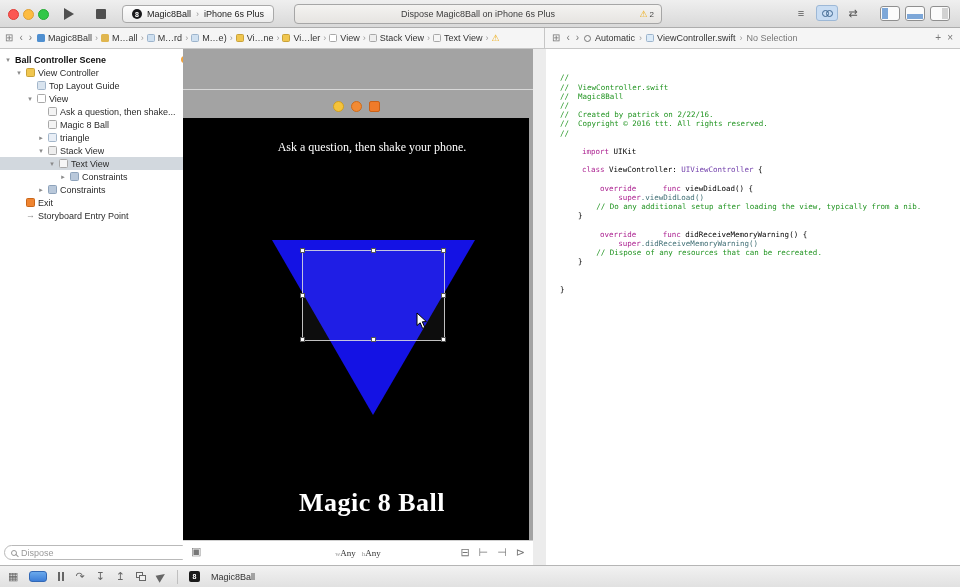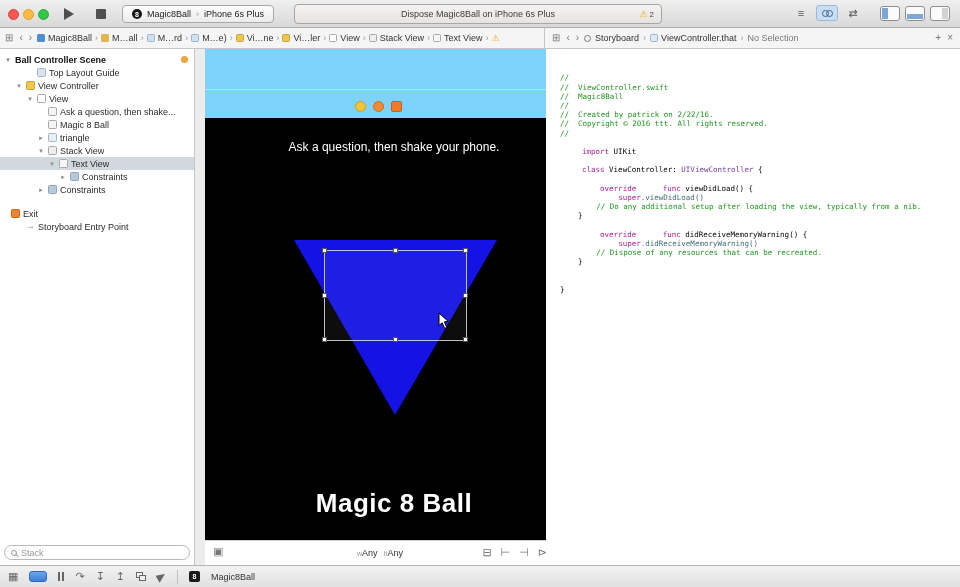--- a/index.html
+++ b/index.html
@@ -83,21 +83,21 @@
   .oic-arrow { color:#8a8a8a; font-size:9px; flex:none; line-height:1; }
   .olb { overflow:hidden; text-overflow:ellipsis; }
   .olb.b { font-weight:bold; color:#111; }
   .obadge { width:7px; height:7px; border-radius:50%; background:#f0a23c; margin-left:auto; margin-right:6px; flex:none; }
   .filterfield { position:absolute; left:4px; right:4px; bottom:5px; height:15px; border:1px solid #b9b9b9; border-radius:8px;
     background:#fff; display:flex; align-items:center; gap:4px; padding-left:6px; font-size:9px; color:#999; }
   .mag { width:6px; height:6px; border:1px solid #999; border-radius:50%; position:relative; flex:none; }
   .mag:after { content:""; position:absolute; width:4px; height:1px; background:#999; right:-3px; bottom:-1px; transform:rotate(45deg); }
 
   
-  .canvas { position:absolute; top:49px; left:205px; width:350px; bottom:22px; background:#7dd3fc; overflow:hidden; }
+  .canvas { position:absolute; top:49px; left:183px; width:350px; bottom:22px; background:#a3a3a3; overflow:hidden;font-family:Liberation Serif, serif; }
   .vc-topline { position:absolute; top:40px; left:0; right:0; border-top:1px solid #d8d8d8; }
   .vc-iconbar { position:absolute; top:52px; left:0; right:4px; height:15px; display:flex; justify-content:center; gap:7px; }
   .vci { width:11px; height:11px; display:inline-block; }
   .vc-icon { background:#f5c33b; border:1px solid #cf9f22; border-radius:50%; }
   .fr-icon { background:#f28a33; border:1px solid #cc6c1d; border-radius:50%; }
   .exit-icon-c { background:#ef7b2a; border:1px solid #c96118; border-radius:2px; }
   .phone-view { position:absolute; top:69px; left:0; right:4px; height:422px; background:#000; overflow:hidden; }
   .blabel { position:absolute; left:32px; right:0; text-align:center; color:#fff; }
   .q-label { top:22px; font-size:12px; }
   .t-label { top:370px; font-size:26px; font-weight:bold; letter-spacing:0.5px; }
@@ -250,54 +250,54 @@
           <span class="sep">›</span>
           <span class="jwarn">⚠</span>
         </span>
     </div>
     <div class="jumpbar-right">
       <span class="jb-ctrl">⊞</span>
       <span class="jb-ctrl">‹</span>
       <span class="jb-ctrl">›</span>
       <span class="mode-ring"></span>
       <span class="crumb">
-          <span>Storyboard</span>
+          <span>Automatic</span>
         </span>
       <span class="sep">›</span>
       <span class="crumb">
         <span class="ci swift-file-icon"></span>
-        <span>ViewController.that</span>
+        <span>ViewController.swift</span>
       </span>
       <span class="sep">›</span>
       <span class="crumb">
           <span class="dimtext">No Selection</span>
         </span>
       <span class="spacer"></span>
       <span class="jb-ctrl">+</span>
       <span class="jb-ctrl">×</span>
     </div>
   </div>
 
   <div class="outline">
     <div class="orows">
         <div class="orow" style="padding-left: 4px;">
           <span class="disc">▾</span>
           <span class="olb b">Ball Controller Scene</span>
           <span class="obadge"></span>
         </div>
+        <div class="orow" style="padding-left: 15px;">
+          <span class="disc">▾</span>
+          <span class="oic view-controller-icon"></span>
+          <span class="olb">View Controller</span>
+        </div>
         <div class="orow" style="padding-left: 26px;">
           <span class="disc"></span>
           <span class="oic layout-guide-icon"></span>
           <span class="olb">Top Layout Guide</span>
         </div>
-        <div class="orow" style="padding-left: 15px;">
-          <span class="disc">▾</span>
-          <span class="oic view-controller-icon"></span>
-          <span class="olb">View Controller</span>
-        </div>
         <div class="orow" style="padding-left: 26px;">
           <span class="disc">▾</span>
           <span class="oic view-icon"></span>
           <span class="olb">View</span>
         </div>
         <div class="orow" style="padding-left: 37px;">
           <span class="disc"></span>
           <span class="oic label-icon"></span>
           <span class="olb">Ask a question, then shake...</span>
         </div>
@@ -324,34 +324,34 @@
         <div class="orow" style="padding-left: 59px;">
           <span class="disc">▸</span>
           <span class="oic constraints-icon"></span>
           <span class="olb">Constraints</span>
         </div>
         <div class="orow" style="padding-left: 37px;">
           <span class="disc">▸</span>
           <span class="oic constraints-icon"></span>
           <span class="olb">Constraints</span>
         </div>
-        <div class="orow" style=" margin-top: 11px;">
+        <div class="orow" style="padding-left: 15px;">
           <span class="disc"></span>
           <span class="oic exit-icon"></span>
           <span class="olb">Exit</span>
         </div>
         <div class="orow" style="padding-left: 15px;">
           <span class="disc"></span>
           <span class="oic-arrow">→</span>
           <span class="olb">Storyboard Entry Point</span>
         </div>
       </div>
     <div class="filterfield">
       <span class="mag"></span>
-      <span>Stack</span>
+      <span>Dispose</span>
     </div>
   </div>
 
   <div class="canvas">
     <div class="vc-topline"></div>
     <div class="vc-iconbar">
       <span class="vci vc-icon"></span>
       <span class="vci fr-icon"></span>
       <span class="vci exit-icon-c"></span>
     </div>

